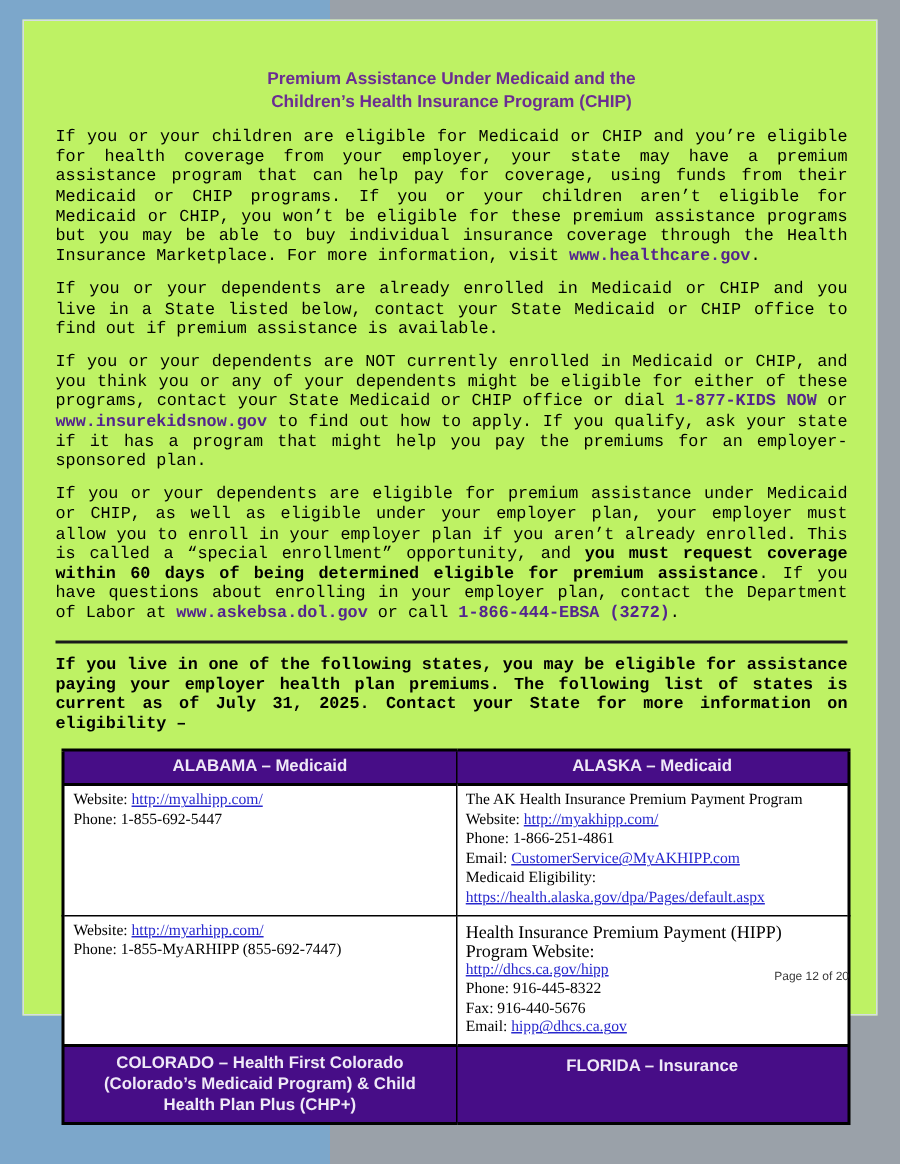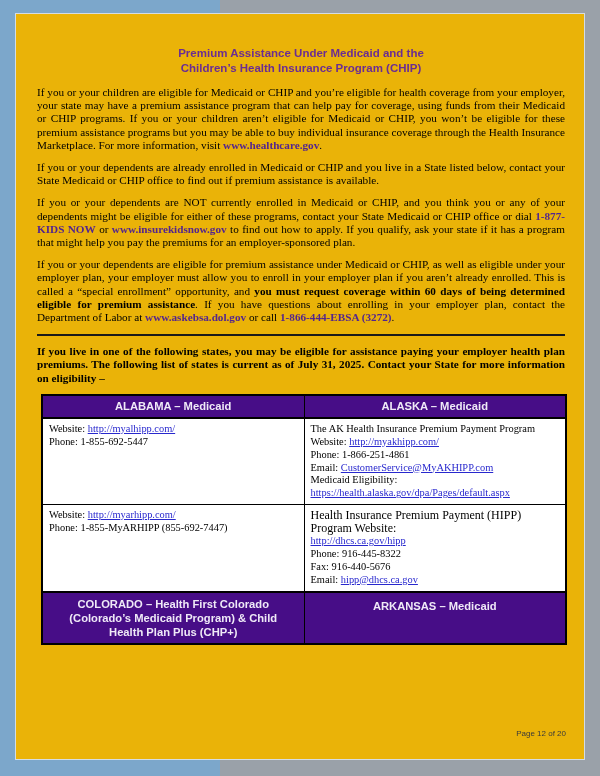--- a/index.html
+++ b/index.html
@@ -3,35 +3,35 @@
 <meta charset="utf-8">
 <style>
   * { margin:0; padding:0; box-sizing:border-box; }
   html,body { width:600px; height:776px; }
   body { font-family:"Liberation Serif", serif; }
 
   .viewer { position:relative; width:600px; height:776px; background:#9aa1a9; overflow:hidden; }
   .bg-blue { position:absolute; left:0; top:0; width:220px; height:776px; background:#7ca7cb; }
 
   .page {
-    position:absolute; left:15px; top:13px; width:570px; height:747px;
-    background:#eab308; border:1px solid #d5dde3;
+    position:absolute; left:15px; top:13px; width:570px; height:664px;
+    background:#bef264; border:1px solid #d5dde3;
     padding:30px 19px 0 21px;
   }
 
   .title {
     text-align:center; color:#6b2d92;
     font-family:"Liberation Sans", sans-serif;
     font-weight:bold; font-size:11.5px; line-height:14.5px;
     margin:2px 0 11px 0;
   }
   .title span { display:block; }
 
   .para {
-    font-family:Liberation Serif, serif;
+    font-family:Liberation Mono, monospace;
     font-size:11.2px; line-height:13.2px; color:#000;
     text-align:justify; margin:0 0 9px 0;
   }
   .plink {
     color:#53258e; font-weight:bold; text-decoration:none; cursor:pointer;
   }
   .pbold { font-weight:bold; }
 
   .rule { border:none; border-top:2px solid #1a1a1a; margin:10px 0 9px 0; }
 
@@ -122,21 +122,21 @@
         <td>
           <div style="font-size:12px;">Health Insurance Premium Payment (HIPP) Program Website:</div>
           <div><a class="tbl-link">http://dhcs.ca.gov/hipp</a></div>
           <div>Phone: 916-445-8322</div>
           <div>Fax: 916-440-5676</div>
           <div><span>Email: </span><a class="tbl-link">hipp@dhcs.ca.gov</a></div>
         </td>
       </tr>
       <tr>
         <th class="tall">COLORADO – Health First Colorado (Colorado’s Medicaid Program) &amp; Child Health Plan Plus (CHP+)</th>
-        <th class="tall top-align">ARKANSAS – Medicaid</th>
+        <th class="tall top-align">FLORIDA – Insurance</th>
       </tr>
     </tbody>
       </table>
 
     <div class="footer">Page 12 of 20</div>
 
   </div>
 </div>
 
 </body></html>

